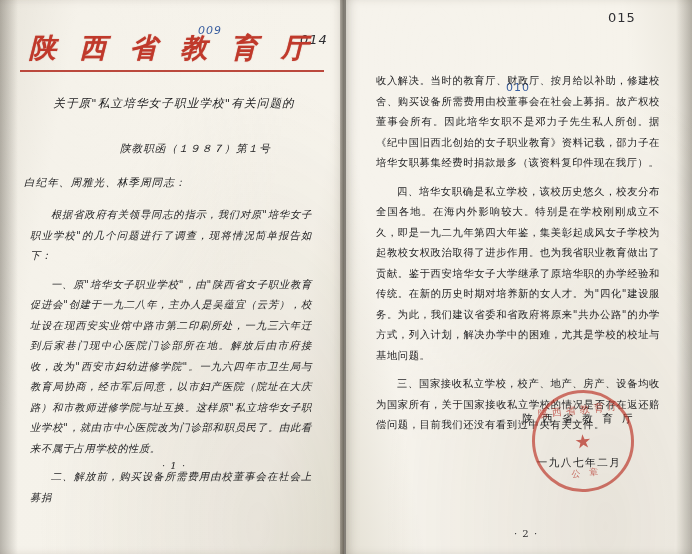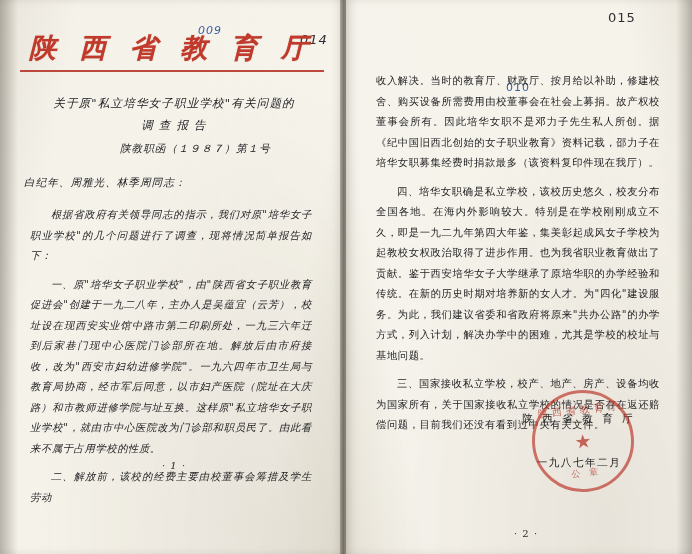--- a/index.html
+++ b/index.html
@@ -206,31 +206,30 @@
 
     <div class="stamp-num blue-small" style="left:198px; top:24px;">009</div>
 
     <div class="stamp-num dark" style="left:300px; top:32px;">014</div>
 
     <div class="masthead">陕 西 省 教 育 厅</div>
     <div class="masthead-rule"></div>
 
     <div class="title-block" style="left:38px; top:92px; width:272px;">
       <div>关于原"私立培华女子职业学校"有关问题的</div>
-      <div>调 查 报 告</div>
     </div>
 
     <div class="docnum" style="left:120px; top:142px;text-align:right;">陕教职函（１９８７）第１号</div>
 
     <div class="salutation" style="left:24px; top:176px;">白纪年、周雅光、林季周同志：</div>
 
     <div class="col" style="left:22px; top:196px; width:298px;">
       <p class="indent">根据省政府有关领导同志的指示，我们对原"培华女子职业学校"的几个问题进行了调查，现将情况简单报告如下：</p>
       <p class="indent">一、原"培华女子职业学校"，由"陕西省女子职业教育促进会"创建于一九二八年，主办人是吴蕴宜（云芳），校址设在现西安实业馆中路市第二印刷所处，一九三六年迁到后家巷门现中心医院门诊部所在地。解放后由市府接收，改为"西安市妇幼进修学院"。一九六四年市卫生局与教育局协商，经市军后同意，以市妇产医院（院址在大庆路）和市教师进修学院与址互换。这样原"私立培华女子职业学校"，就由市中心医院改为门诊部和职员民了。由此看来不属于占用学校的性质。</p>
-      <p class="indent">二、解放前，该校的经费主要由校董事会筹措及学生劳动</p>
+      <p class="indent">二、解放前，购买设备所需费用由校董事会在社会上募捐</p>
     </div>
 
     <div class="pagefoot" style="left:162px; top:460px;">· 1 ·</div>
 
     <div class="grain"></div>
   </div>
 
   <div class="gutter"></div>
 
   <div class="sheet sheet-right">

